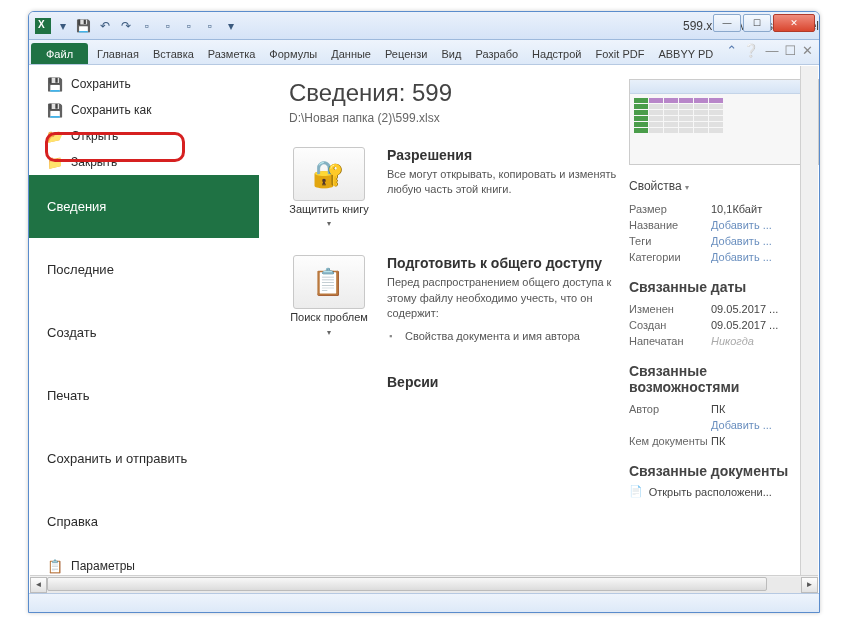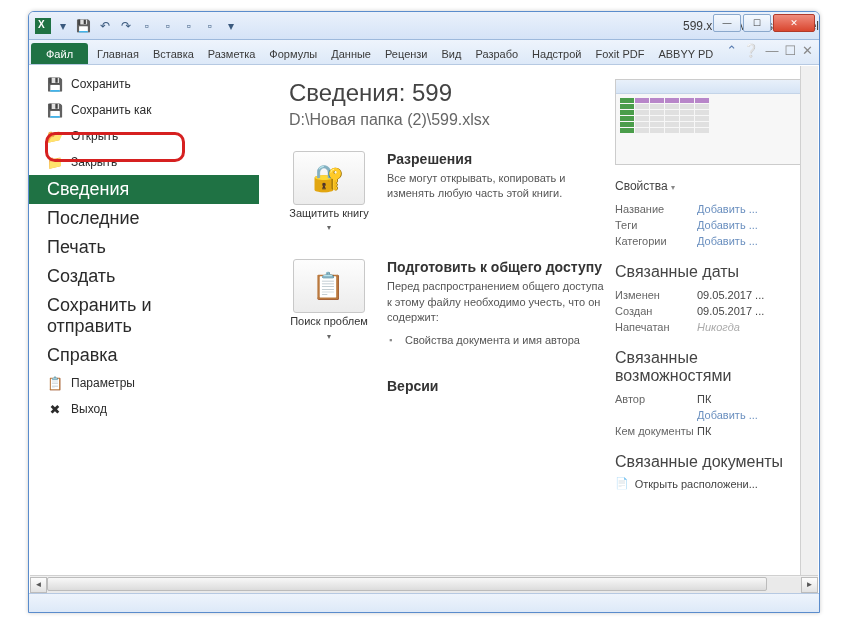--- a/index.html
+++ b/index.html
@@ -15,31 +15,31 @@
 .win-controls { position:absolute; right:4px; top:2px; display:flex; gap:2px; }
 .win-btn { width:28px; height:18px; border:1px solid #8aa8cc; background:linear-gradient(#f5f9fe,#dbe7f7); border-radius:2px; display:flex; align-items:center; justify-content:center; font-size:9px; color:#3a3a3a; }
 .win-btn.close { background:linear-gradient(#f08d7e,#d9462f); color:#fff; border-color:#b03a2a; width:42px; }
 .ribbon-tabs { height:25px; background:linear-gradient(#eef4fc,#dde9f8); display:flex; align-items:flex-end; padding-left:2px; border-bottom:1px solid #b6c9e2; position:relative; }
 .tab { padding:4px 6px 4px 6px; font-size:11px; color:#3a3a3a; border:1px solid transparent; border-bottom:none; cursor:pointer; white-space:nowrap; }
 .tab.file { background:#1f7244; color:#fff; border-radius:3px 3px 0 0; padding:4px 14px; margin-right:2px; font-weight:normal; }
 .ribbon-right { position:absolute; right:6px; top:3px; display:flex; gap:6px; align-items:center; color:#3972b3; font-size:13px; }
 .backstage { display:flex; height:calc(100% - 28px - 25px - 20px); }
 .bs-left { width:230px; background:#fff; padding-top:6px; }
 .bs-item { display:flex; align-items:center; gap:8px; padding:5px 18px; font-size:12px; color:#2b2b2b; cursor:pointer; position:relative; }
-.bs-item.big { padding:4px 18px; font-size:18px; }
+.bs-item.big { padding:24px 18px; font-size:13px; }
 .bs-item.selected { background:#1f7244; color:#fff; }
 .bs-item.selected::after { content:""; position:absolute; right:-10px; top:50%; margin-top:-10px; border:10px solid transparent; border-left-color:#1f7244; }
 .bs-item.highlight { }
 .highlight-ring { position:absolute; left:16px; top:120px; width:140px; height:30px; border:3px solid #d62020; border-radius:10px; pointer-events:none; z-index:20; }
 .bs-icon { width:16px; height:16px; display:flex; align-items:center; justify-content:center; font-size:13px; }
-.bs-right { flex:1; background:#fff; padding:14px 14px 0 30px; overflow:hidden; display:flex; position:relative; }
+.bs-right { flex:1; background:#fff; padding:14px 0 0 30px; overflow:hidden; display:flex; position:relative; }
 .bs-main { width:330px; }
 .bs-side { width:200px; padding-left:10px; }
 .info-title { font-size:24px; color:#444; margin-bottom:4px; }
-.info-path { font-size:16px; color:#666; margin-bottom:22px; }
+.info-path { font-size:12px; color:#666; margin-bottom:22px; }
 .section { display:flex; gap:18px; margin-bottom:26px; }
 .big-btn { width:80px; text-align:center; }
 .big-btn-box { width:72px; height:54px; border:1px solid #c8c8c8; background:linear-gradient(#fdfdfd,#ececec); border-radius:3px; display:flex; align-items:center; justify-content:center; margin:0 auto 2px; }
 .big-btn-label { font-size:11px; color:#333; line-height:1.2; }
 .big-btn-label .arrow { font-size:8px; color:#666; }
 .sec-body { flex:1; }
 .sec-title { font-size:14px; font-weight:bold; color:#333; margin-bottom:4px; }
 .sec-text { font-size:11px; color:#555; line-height:1.4; }
 .sec-list { margin-top:6px; padding-left:14px; }
 .sec-list li { font-size:11px; color:#555; line-height:1.5; list-style:none; position:relative; padding-left:4px; margin-bottom:4px; }
@@ -52,21 +52,21 @@
 .thumb-cell { width:14px; background:#e0e0e0; }
 .thumb-cell.g { background:#4a9d4a; }
 .thumb-cell.p { background:#b886c9; }
 .prop-header { font-size:12px; color:#444; margin-bottom:8px; }
 .prop-header .arrow { font-size:8px; color:#888; }
 .prop-row { display:flex; font-size:11px; padding:2px 0; }
 .prop-label { width:82px; color:#666; }
 .prop-value { color:#444; }
 .prop-value.link { color:#6a8fbf; }
 .prop-value.muted { color:#aaa; font-style:italic; }
-.prop-group-title { font-size:16px; font-weight:normal; color:#444; margin:14px 0 6px; }
+.prop-group-title { font-size:14px; font-weight:bold; color:#444; margin:14px 0 6px; }
 .open-loc { font-size:11px; color:#444; display:flex; align-items:center; gap:6px; margin-top:4px; }
 .statusbar { position:absolute; bottom:0; left:0; right:0; height:19px; background:linear-gradient(#eef4fc,#dde9f8); border-top:1px solid #b6c9e2; }
 .hscroll { position:absolute; bottom:19px; left:1px; right:1px; height:18px; background:#f0f0f0; border-top:1px solid #d0d0d0; display:flex; align-items:center; }
 .hscroll-btn { width:17px; height:16px; background:linear-gradient(#fdfdfd,#e2e2e2); border:1px solid #bcbcbc; display:flex; align-items:center; justify-content:center; font-size:8px; color:#555; }
 .hscroll-track { flex:1; height:16px; background:#eaeaea; position:relative; }
 .hscroll-thumb { position:absolute; left:0; top:0; height:14px; width:720px; background:linear-gradient(#f8f8f8,#dcdcdc); border:1px solid #bcbcbc; border-radius:2px; }
 .vscroll { position:absolute; right:1px; top:54px; bottom:37px; width:18px; background:#f0f0f0; border-left:1px solid #d0d0d0; }
 </style>
 </head>
 <body>
@@ -135,24 +135,24 @@
         <span class="bs-icon">📁</span>
         <span>Закрыть</span>
       </div>
       <div class="bs-item big selected">
         <span>Сведения</span>
       </div>
       <div class="bs-item big">
         <span>Последние</span>
       </div>
       <div class="bs-item big">
+        <span>Создать</span>
+      </div>
+      <div class="bs-item big">
         <span>Печать</span>
-      </div>
-      <div class="bs-item big">
-        <span>Создать</span>
       </div>
       <div class="bs-item big">
         <span>Сохранить и отправить</span>
       </div>
       <div class="bs-item big">
         <span>Справка</span>
       </div>
       <div class="bs-item">
         <span class="bs-icon">📋</span>
         <span>Параметры</span>
@@ -256,20 +256,24 @@
                     <div class="thumb-cell"></div>
                     <div class="thumb-cell"></div>
                     <div class="thumb-cell"></div>
                     <div class="thumb-cell"></div>
                   </div>
             </div>
           </div>
         </div>
         <div class="prop-header"><span>Свойства</span> <span class="arrow">▾</span></div>
         <div class="prop-row">
+              <div class="prop-label">Размер</div>
+              <div class="prop-value">10,1Кбайт</div>
+            </div>
+        <div class="prop-row">
               <div class="prop-label">Название</div>
               <div class="prop-value link">Добавить ...</div>
             </div>
         <div class="prop-row">
               <div class="prop-label">Теги</div>
               <div class="prop-value link">Добавить ...</div>
             </div>
         <div class="prop-row">
               <div class="prop-label">Категории</div>
               <div class="prop-value link">Добавить ...</div>

